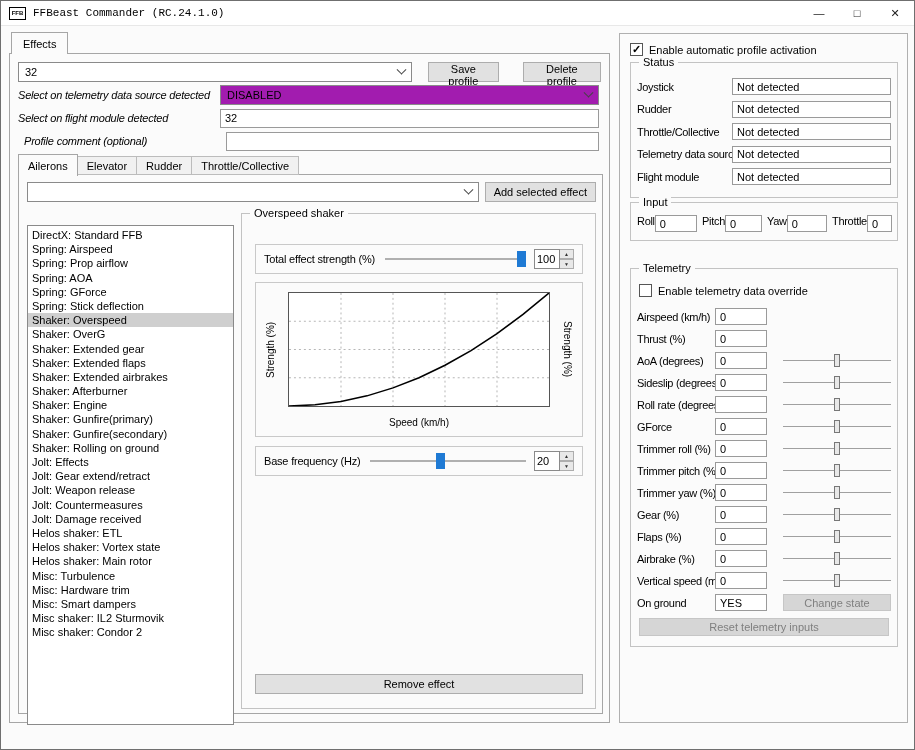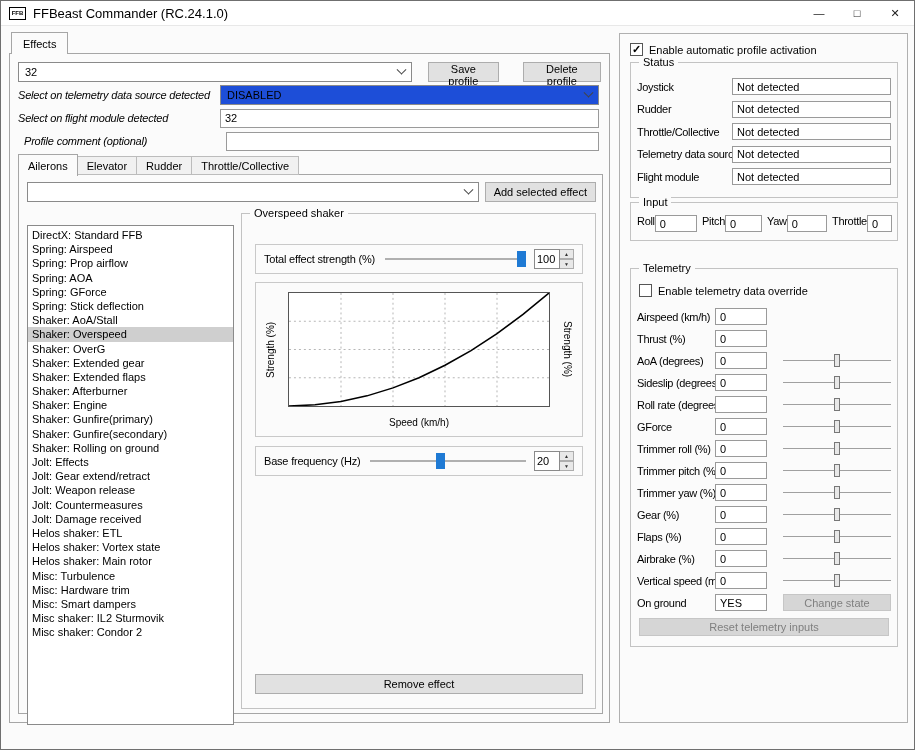--- a/index.html
+++ b/index.html
@@ -4,29 +4,29 @@
 <style>
   * { margin:0; padding:0; box-sizing:border-box; }
   html,body { width:915px; height:750px; }
   body { font-family:"Liberation Sans", sans-serif; font-size:11px; color:#000; background:#f0f0f0; }
 
   .window { position:relative; width:915px; height:750px; background:#fbfbfb; border:1px solid #6f6f6f; overflow:hidden; }
 
   
   .titlebar { position:absolute; left:0; top:0; right:0; height:25px; background:#ffffff; display:flex; align-items:center; border-bottom:1px solid #e8e8e8; }
   .app-icon { width:17px; height:13px; margin:0 7px 0 8px; border:1px solid #000; font-size:6px; font-weight:bold; display:flex; align-items:center; justify-content:center; letter-spacing:0; }
-  .title { font-size:13px; }
+  .title { font-size:11px;font-family:Liberation Mono, monospace; }
   .win-controls { margin-left:auto; display:flex; height:100%; }
   .win-btn { width:38px; height:100%; display:flex; align-items:center; justify-content:center; font-size:11px; color:#222; cursor:default; }
 
   
   .btn { font-family:"Liberation Sans",sans-serif; font-size:11px; background:#e1e1e1; border:1px solid #adadad; height:20px; padding:0 8px; cursor:default; }
   .btn.disabled { background:#d6d6d6; color:#7f7f7f; border:1px solid #c6c6c6; }
   .combo { display:flex; align-items:center; background:#fff; border:1px solid #8a8a8a; height:20px; padding:0 6px; }
-  .combo.grayed { background:#1d4ed8; }
+  .combo.grayed { background:#a21caf; }
   .combo .val { flex:1; white-space:nowrap; overflow:hidden; }
   .chev { width:7px; height:7px; border-right:1.4px solid #444; border-bottom:1.4px solid #444; transform:rotate(45deg) translate(-2px,-2px); flex:none; margin-left:6px; }
   .field { font-family:"Liberation Sans",sans-serif; font-size:11px; background:#fff; border:1px solid #9a9a9a; height:19px; padding:0 4px; width:100%; }
   .checkbox { width:13px; height:13px; background:#fff; border:1px solid #555; display:inline-flex; align-items:center; justify-content:center; flex:none; }
   .checkbox.checked::after { content:"✓"; font-size:11px; font-weight:bold; line-height:1; }
   .legend { position:absolute; top:-7px; left:8px; background:#fbfbfb; padding:0 4px; font-size:11px; white-space:nowrap; }
 
   
   .slider { position:relative; height:18px; flex:1; }
   .slider .track { position:absolute; left:0; right:0; top:8px; height:2px; background:#b0b0b0; }
@@ -178,25 +178,25 @@
         <button class="btn">Add selected effect</button>
       </div>
 
       <div class="effect-list">
           <div class="effect-item">DirectX: Standard FFB</div>
           <div class="effect-item">Spring: Airspeed</div>
           <div class="effect-item">Spring: Prop airflow</div>
           <div class="effect-item">Spring: AOA</div>
           <div class="effect-item">Spring: GForce</div>
           <div class="effect-item">Spring: Stick deflection</div>
-          <div class="effect-item">Shaker: AoA/Stall</div>
           <div class="effect-item selected">Shaker: Overspeed</div>
           <div class="effect-item">Shaker: OverG</div>
           <div class="effect-item">Shaker: Extended gear</div>
           <div class="effect-item">Shaker: Extended flaps</div>
+          <div class="effect-item">Shaker: Extended airbrakes</div>
           <div class="effect-item">Shaker: Afterburner</div>
           <div class="effect-item">Shaker: Engine</div>
           <div class="effect-item">Shaker: Gunfire(primary)</div>
           <div class="effect-item">Shaker: Gunfire(secondary)</div>
           <div class="effect-item">Shaker: Rolling on ground</div>
           <div class="effect-item">Jolt: Effects</div>
           <div class="effect-item">Jolt: Gear extend/retract</div>
           <div class="effect-item">Jolt: Weapon release</div>
           <div class="effect-item">Jolt: Countermeasures</div>
           <div class="effect-item">Jolt: Damage received</div>

